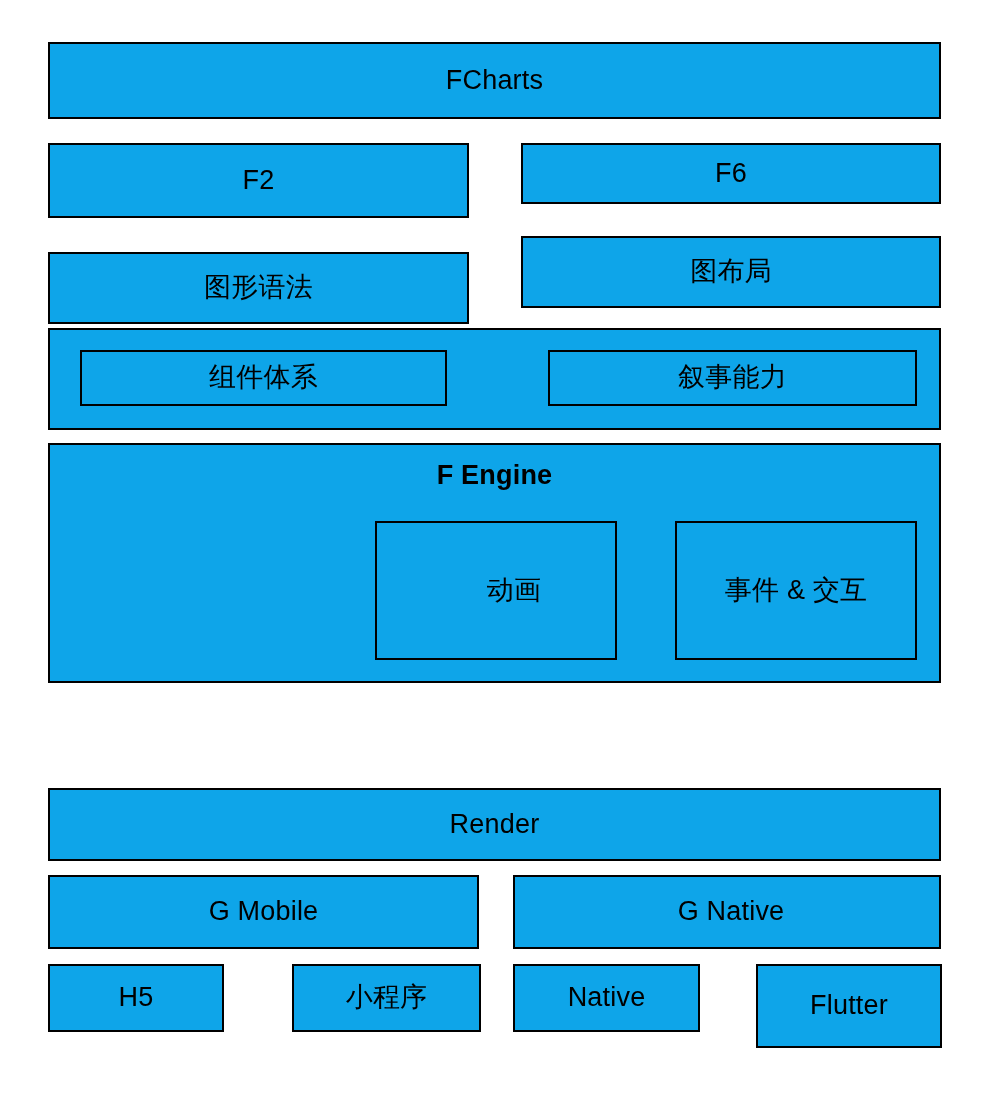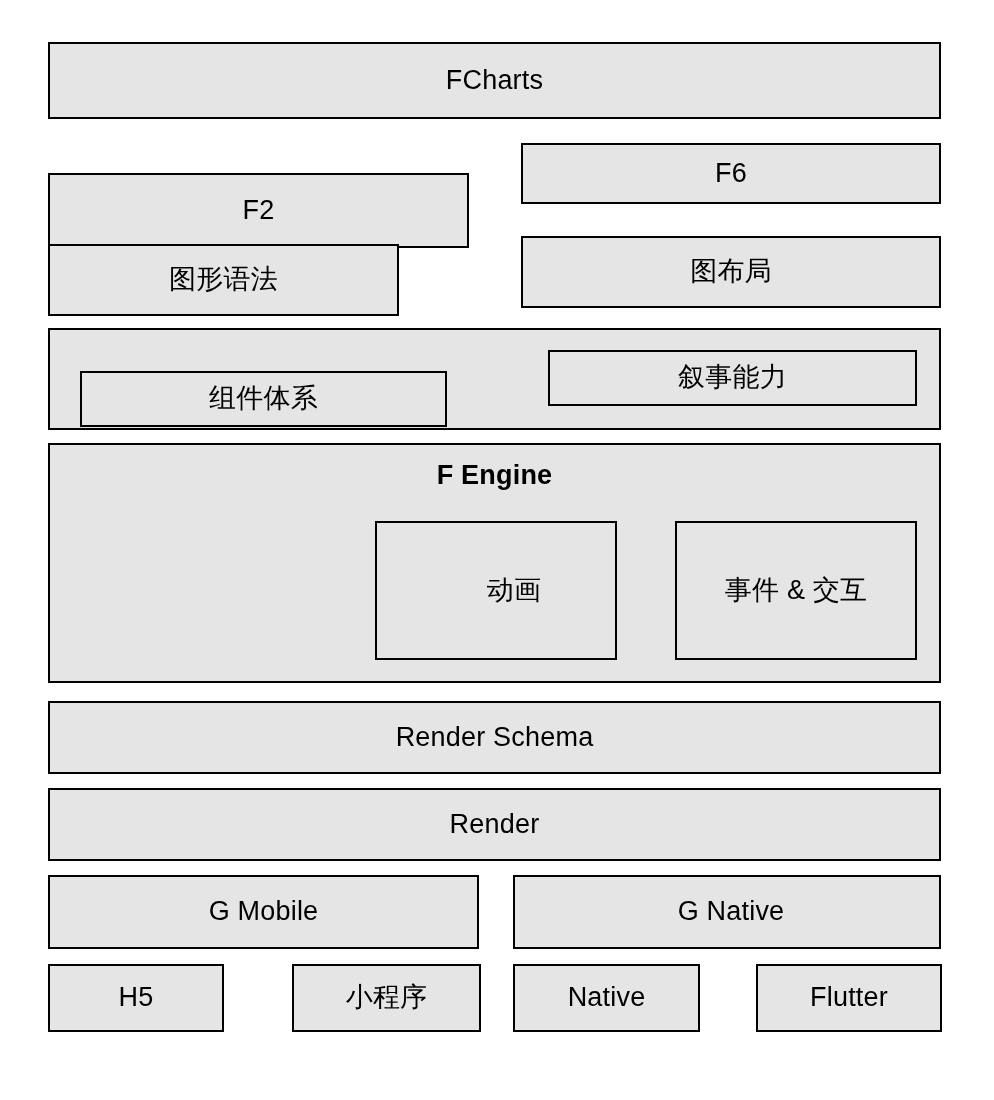--- a/index.html
+++ b/index.html
@@ -16,21 +16,21 @@
     position: relative;
     width: 994px;
     height: 1100px;
     background: #ffffff;
     overflow: hidden;
   }
   .box {
     position: absolute;
     box-sizing: border-box;
     border: 2px solid #000000;
-    background: #e5e5e5;
+    background: #0ea5e9;
     display: flex;
     align-items: center;
     justify-content: center;
     text-align: center;
   }
   .label {
     font-size: 27px;
     line-height: 1.1;
     letter-spacing: 0.2px;
     white-space: nowrap;
@@ -44,30 +44,30 @@
     position: absolute;
     left: 0;
     right: 0;
     text-align: center;
     font-weight: bold;
   }
   
   #row-fcharts      { left: 48px;  top: 42px;   width: 893px; height: 77px; }
 
   
-  #box-f2           { left: 48px;  top: 143px;  width: 421px; height: 75px; margin-top: 30px; }
+  #box-f2           { left: 48px;  top: 143px;  width: 421px; height: 75px; }
   #box-f6           { left: 521px; top: 143px;  width: 420px; height: 61px; }
 
   
-  #box-grammar      { left: 48px;  top: 244px;  width: 351px; height: 72px; }
+  #box-grammar      { left: 48px;  top: 252px;  width: 421px; height: 72px; }
   #box-graph-layout { left: 521px; top: 236px;  width: 420px; height: 72px; }
 
   
   #group-capability { left: 48px;  top: 328px;  width: 893px; height: 102px; }
-  #box-components   { left: 80px;  top: 350px;  width: 367px; height: 56px; margin-top: 21px; }
+  #box-components   { left: 80px;  top: 350px;  width: 367px; height: 56px; }
   #box-narrative    { left: 548px; top: 350px;  width: 369px; height: 56px; }
 
   
   #group-fengine    { left: 48px;  top: 443px;  width: 893px; height: 240px; }
   #fengine-title    { top: 16px; }
   #box-ui-layout    { left: 96px;  top: 521px;  width: 242px; height: 139px; }
   #box-animation    { left: 375px; top: 521px;  width: 242px; height: 139px; padding-left: 36px; }
   #box-event        { left: 675px; top: 521px;  width: 242px; height: 139px; }
 
   
@@ -77,21 +77,21 @@
   #row-render        { left: 48px; top: 788px;  width: 893px; height: 73px; }
 
   
   #box-g-mobile      { left: 48px;  top: 875px; width: 431px; height: 74px; }
   #box-g-native      { left: 513px; top: 875px; width: 428px; height: 74px; padding-left: 8px; }
 
   
   #box-h5            { left: 48px;  top: 964px; width: 176px; height: 68px; }
   #box-miniprogram   { left: 292px; top: 964px; width: 189px; height: 68px; }
   #box-native        { left: 513px; top: 964px; width: 187px; height: 68px; }
-  #box-flutter       { left: 756px; top: 964px; width: 186px; height: 68px; }
+  #box-flutter       { left: 756px; top: 964px; width: 186px; height: 84px; }
 </style>
 </head>
 <body>
 
 <div id="diagram">
 
   <div class="box" id="row-fcharts">
     <span class="label">FCharts</span>
   </div>
 
@@ -120,23 +120,20 @@
   <div class="box group" id="group-fengine">
     <div class="label group-title" id="fengine-title">F Engine</div>
   </div>
   <div class="box" id="box-animation">
     <span class="label">动画</span>
   </div>
   <div class="box" id="box-event">
     <span class="label">事件 &amp; 交互</span>
   </div>
 
-  <div class="box" id="row-render-schema">
-    <span class="label">Render Schema</span>
-  </div>
 
   <div class="box" id="row-render">
     <span class="label">Render</span>
   </div>
 
   <div class="box" id="box-g-mobile">
     <span class="label">G Mobile</span>
   </div>
   <div class="box" id="box-g-native">
     <span class="label">G Native</span>

